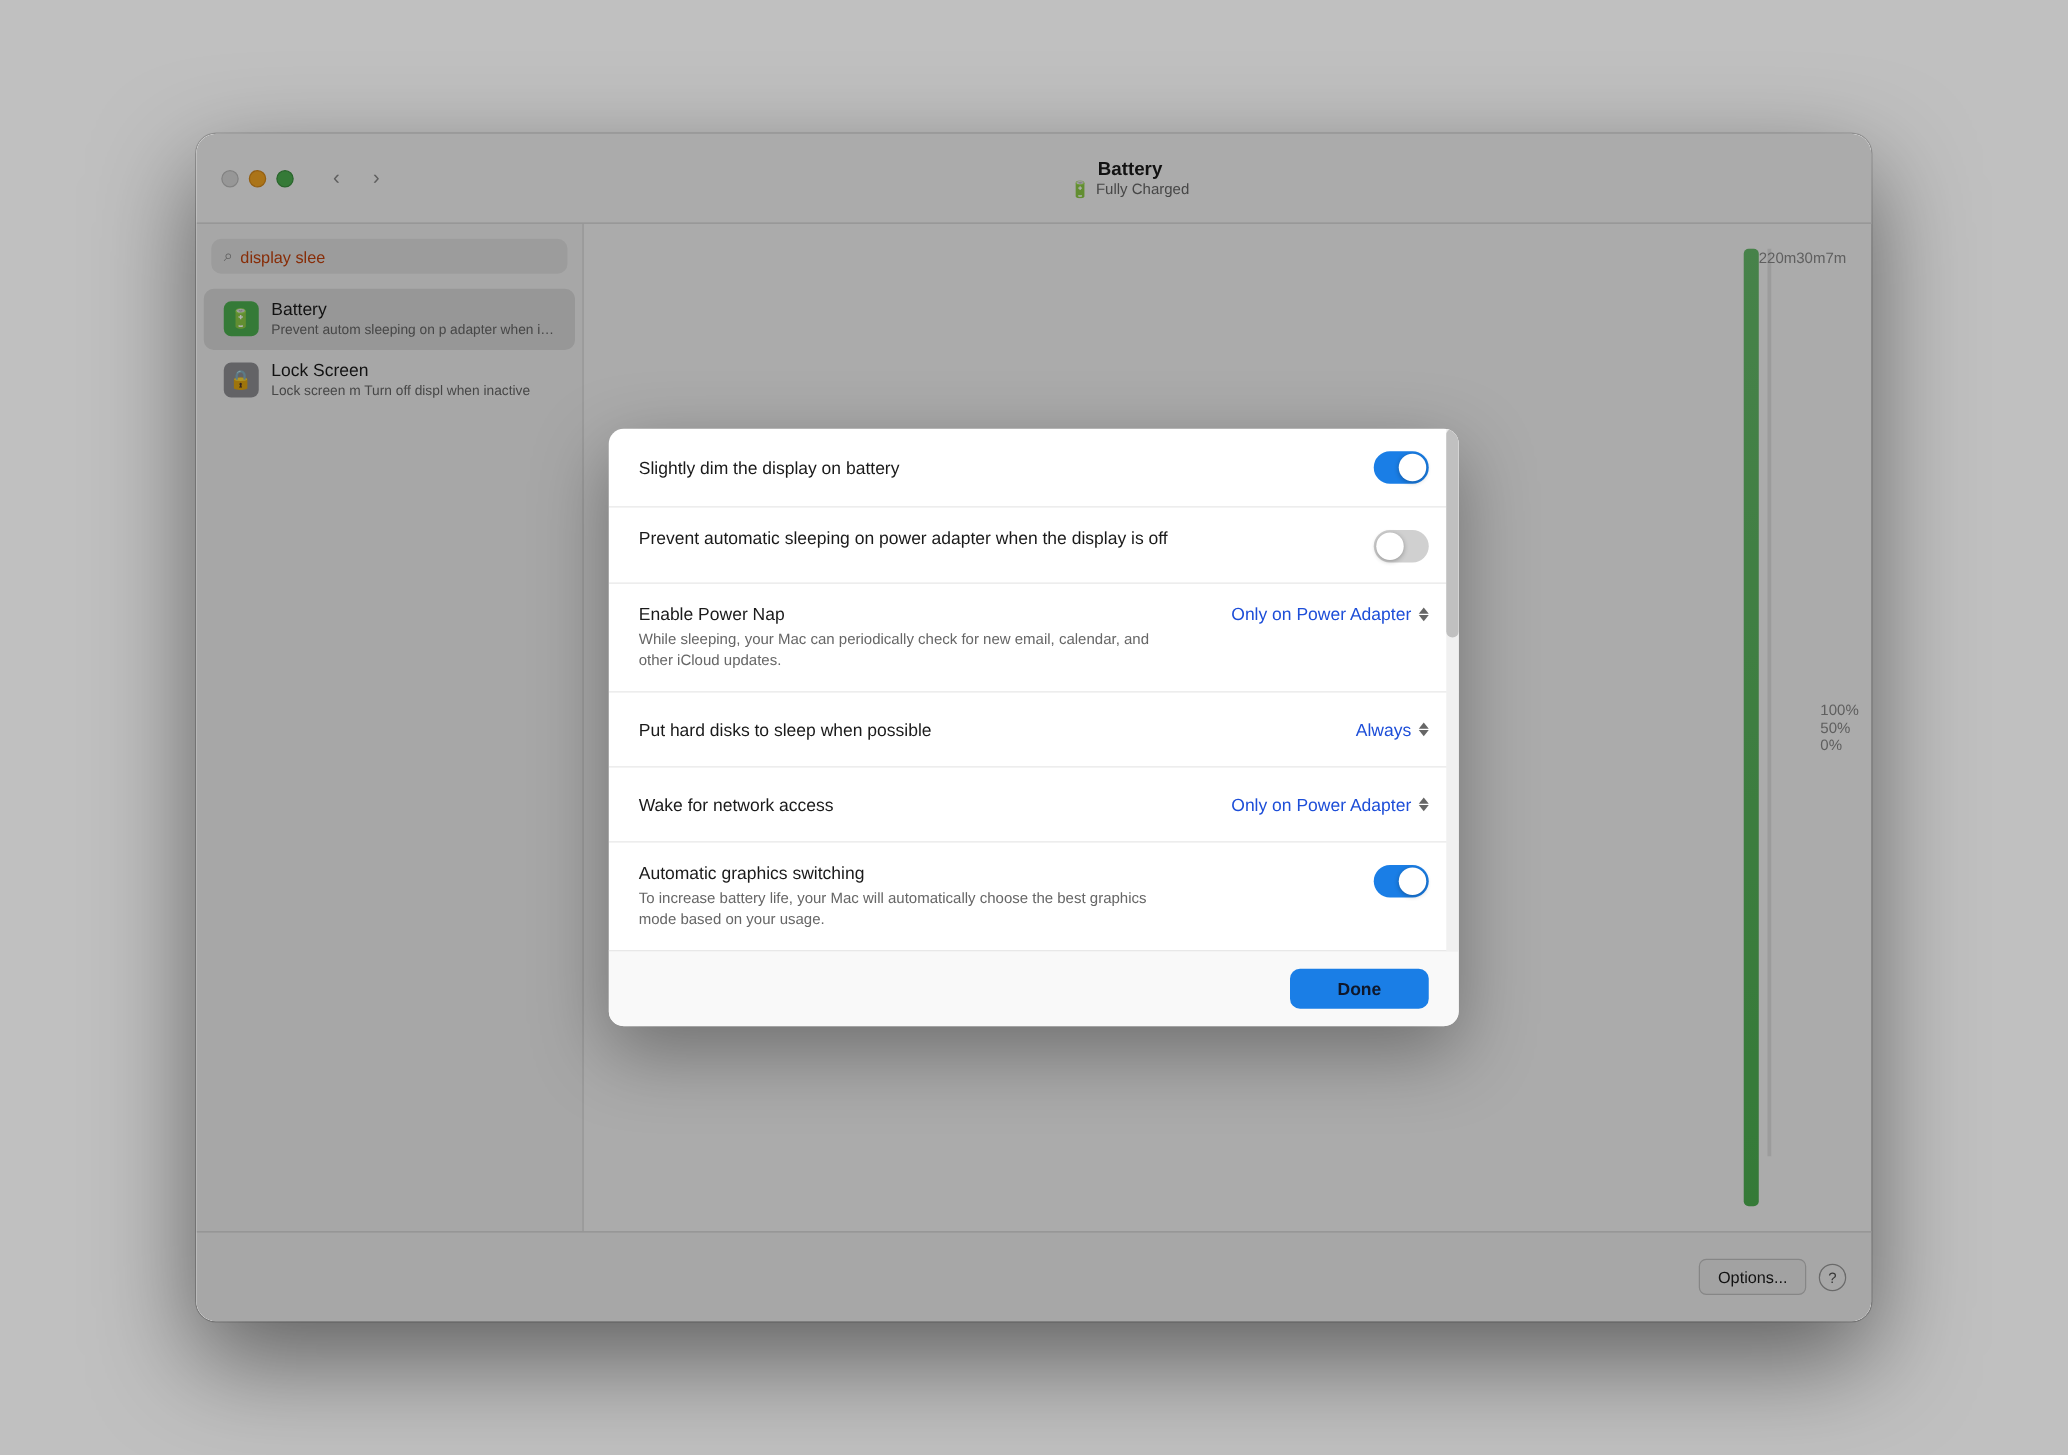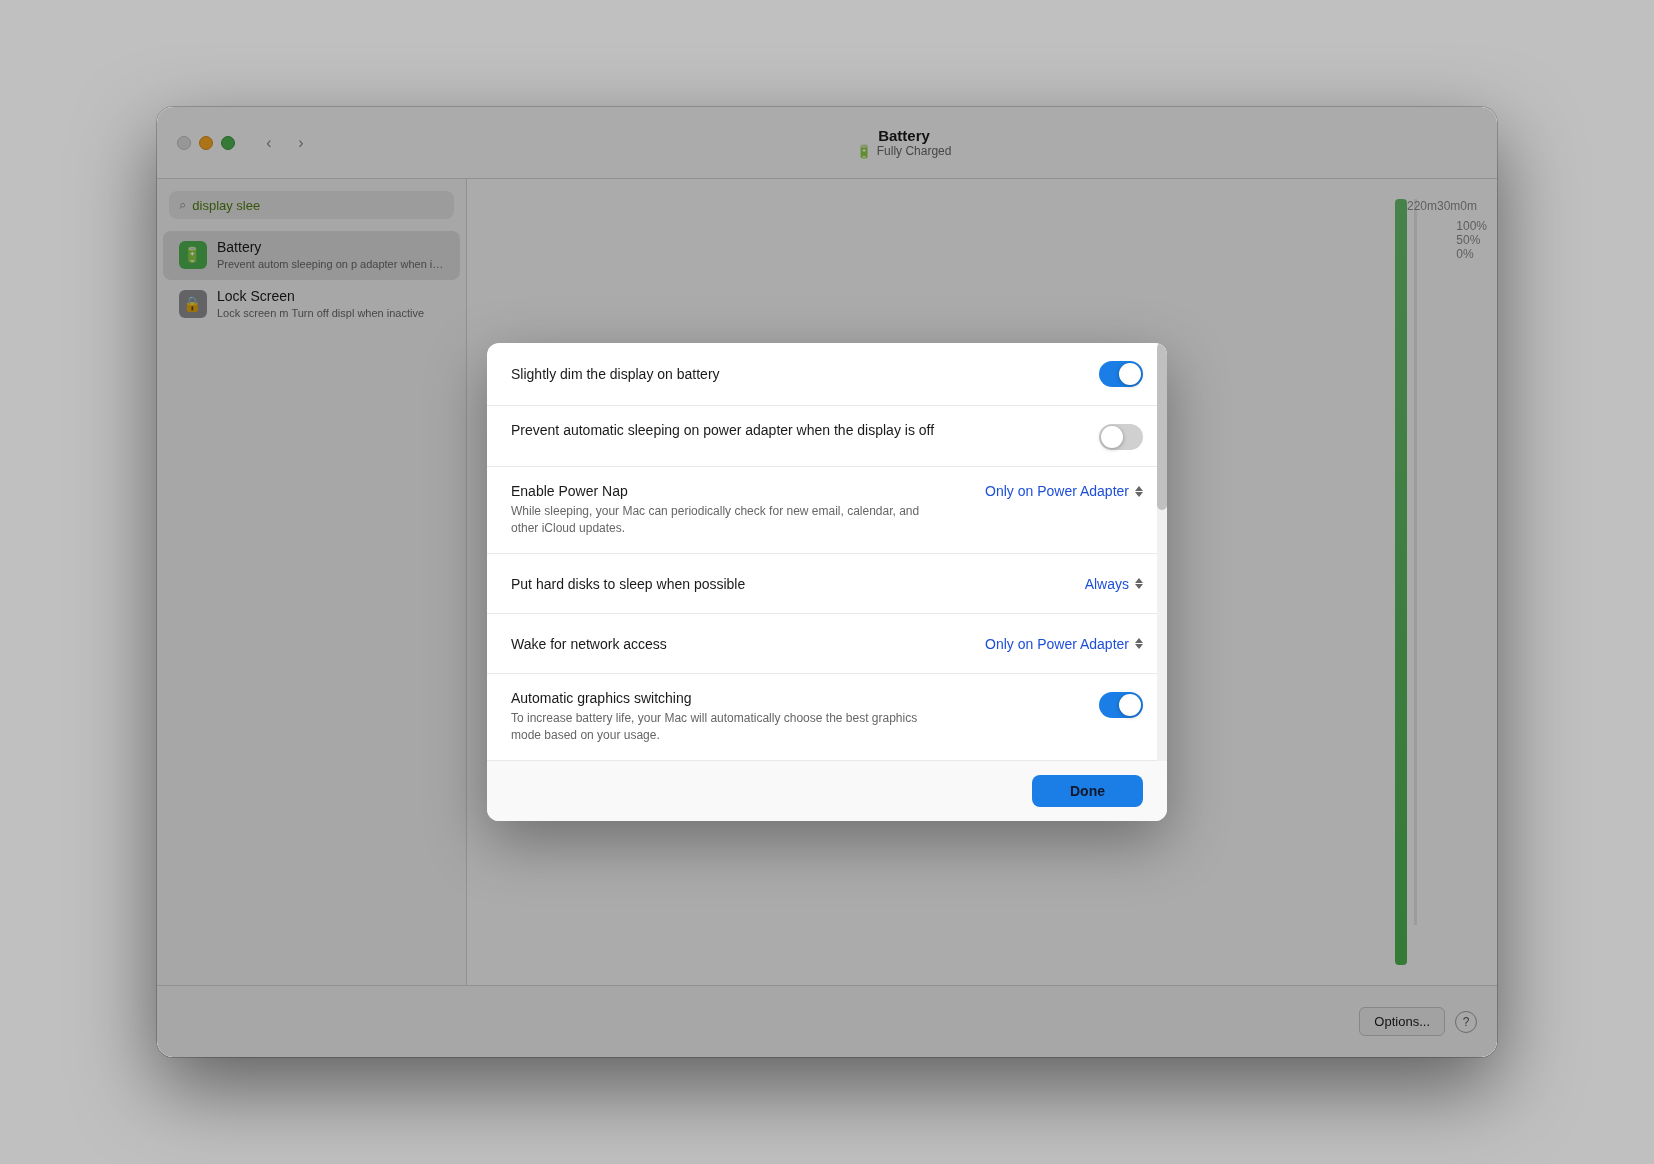--- a/index.html
+++ b/index.html
@@ -134,21 +134,21 @@
       gap: 6px;
     }
 
     .search-icon-char {
       color: #888;
       font-size: 13px;
     }
 
     .search-text {
       font-size: 13px;
-      color: #4d7c0f;
+      color: #c2410c;
     }
 
     .sidebar-item {
       display: flex;
       align-items: flex-start;
       padding: 8px 16px;
       cursor: pointer;
       border-radius: 8px;
       margin: 0 6px;
     }
@@ -221,21 +221,21 @@
       flex-direction: column;
       justify-content: space-between;
       align-items: flex-end;
     }
 
     .chart-labels {
       display: flex;
       flex-direction: column;
       gap: 0;
       height: 100%;
-      justify-content: flex-start;
+      justify-content: center;
       padding: 20px 0;
       margin-left: 28px;
     }
 
     .chart-label {
       font-size: 12px;
       color: #888;
     }
 
     
@@ -502,21 +502,21 @@
           <div class="chart-labels">
             <span class="chart-label">100%</span>
             <span class="chart-label">50%</span>
             <span class="chart-label">0%</span>
           </div>
           <div style="position:absolute; right:80px; top:20px; bottom:60px; width:3px; background:#e0e0e0;"></div>
           <div style="position:absolute; right:20px; top:20px; bottom:20px; display:flex; flex-direction:row; justify-content:space-between;">
             <span class="chart-label">12</span>
             <span class="chart-label">20m</span>
             <span class="chart-label">30m</span>
-            <span class="chart-label">0m</span>
+            <span class="chart-label">7m</span>
           </div>
           <div style="position:absolute; right:90px; top:20px; bottom:20px; width:12px; background:#e8e8e8; border-radius:4px;">
             <div style="position:absolute; bottom:0; width:100%; height:100%; background: linear-gradient(to top, #4caf50, #66bb6a); border-radius:4px;"></div>
           </div>
         </div>
       </div>
     </div>
 
     <div class="bottom-bar">
       <button class="options-btn">Options...</button>

